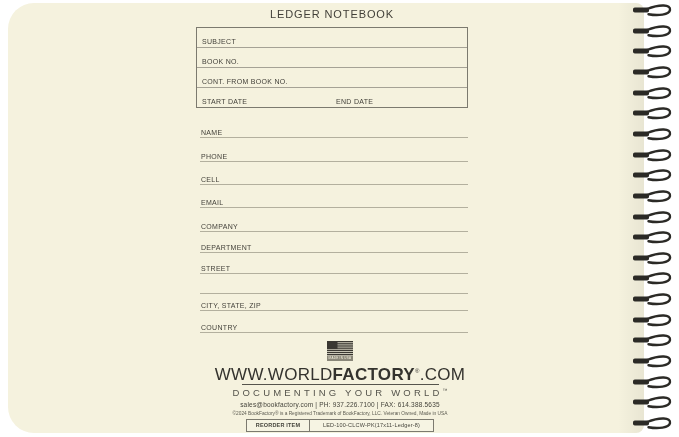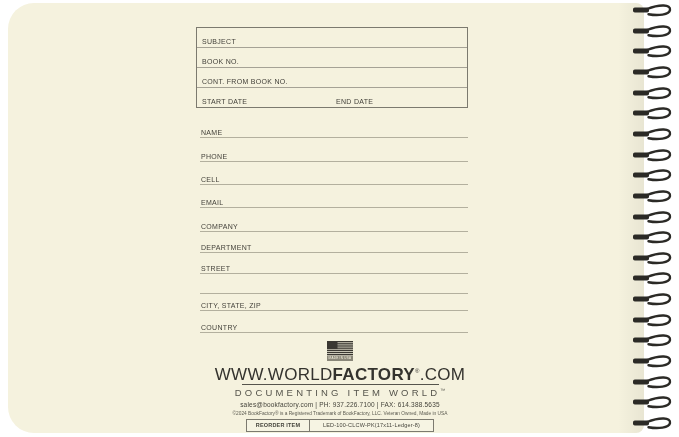--- a/index.html
+++ b/index.html
@@ -84,20 +84,21 @@
   .re-right{flex:1;letter-spacing:0.2px;}
   .spiral{position:absolute;left:632px;top:0;width:47px;height:437px;}
   .coil{position:absolute;left:0;width:44px;height:18px;}
 </style>
 </head>
 <body style="background: rgb(255, 255, 255);">
 
 <div class="stage">
   <div class="page">
 
+    <div class="title">LEDGER NOTEBOOK</div>
 
     <div class="info-box">
       <div class="ib-row">
         <span class="lbl">SUBJECT</span>
       </div>
       <div class="ib-row">
         <span class="lbl">BOOK NO.</span>
       </div>
       <div class="ib-row">
         <span class="lbl">CONT. FROM BOOK NO.</span>
@@ -150,21 +151,21 @@
           <rect x="0" y="8.64" width="26" height="1.35" fill="#3a3832"></rect>
           <rect x="0" y="10.8" width="26" height="1.35" fill="#3a3832"></rect>
           <rect x="0" y="12.96" width="26" height="1.35" fill="#3a3832"></rect>
           <rect x="0" y="0" width="10.5" height="8" fill="#3a3832"></rect>
           <rect x="0.4" y="0.4" width="26" height="0" fill="none"></rect>
         </svg>
         <div class="flag-strip">MADE IN USA</div>
       </div>
       <div class="site"><span>WWW.WORLD</span><b>FACTORY</b><span class="reg">®</span><span>.COM</span></div>
       <div class="rule"></div>
-      <div class="tagline"><span>DOCUMENTING ITEM WORLD</span><span class="tm">™</span></div>
+      <div class="tagline"><span>DOCUMENTING YOUR WORLD</span><span class="tm">™</span></div>
       <div class="contact">sales@bookfactory.com  |  PH: 937.226.7100  |  FAX: 614.388.5635</div>
       <div class="copyright">©2024 BookFactory® is a Registered Trademark of BookFactory, LLC. Veteran Owned, Made in USA</div>
       <div class="reorder">
         <div class="re-left">REORDER ITEM</div>
         <div class="re-right">LED-100-CLCW-PK(17x11-Ledger-8)</div>
       </div>
     </div>
 
   </div>
 

